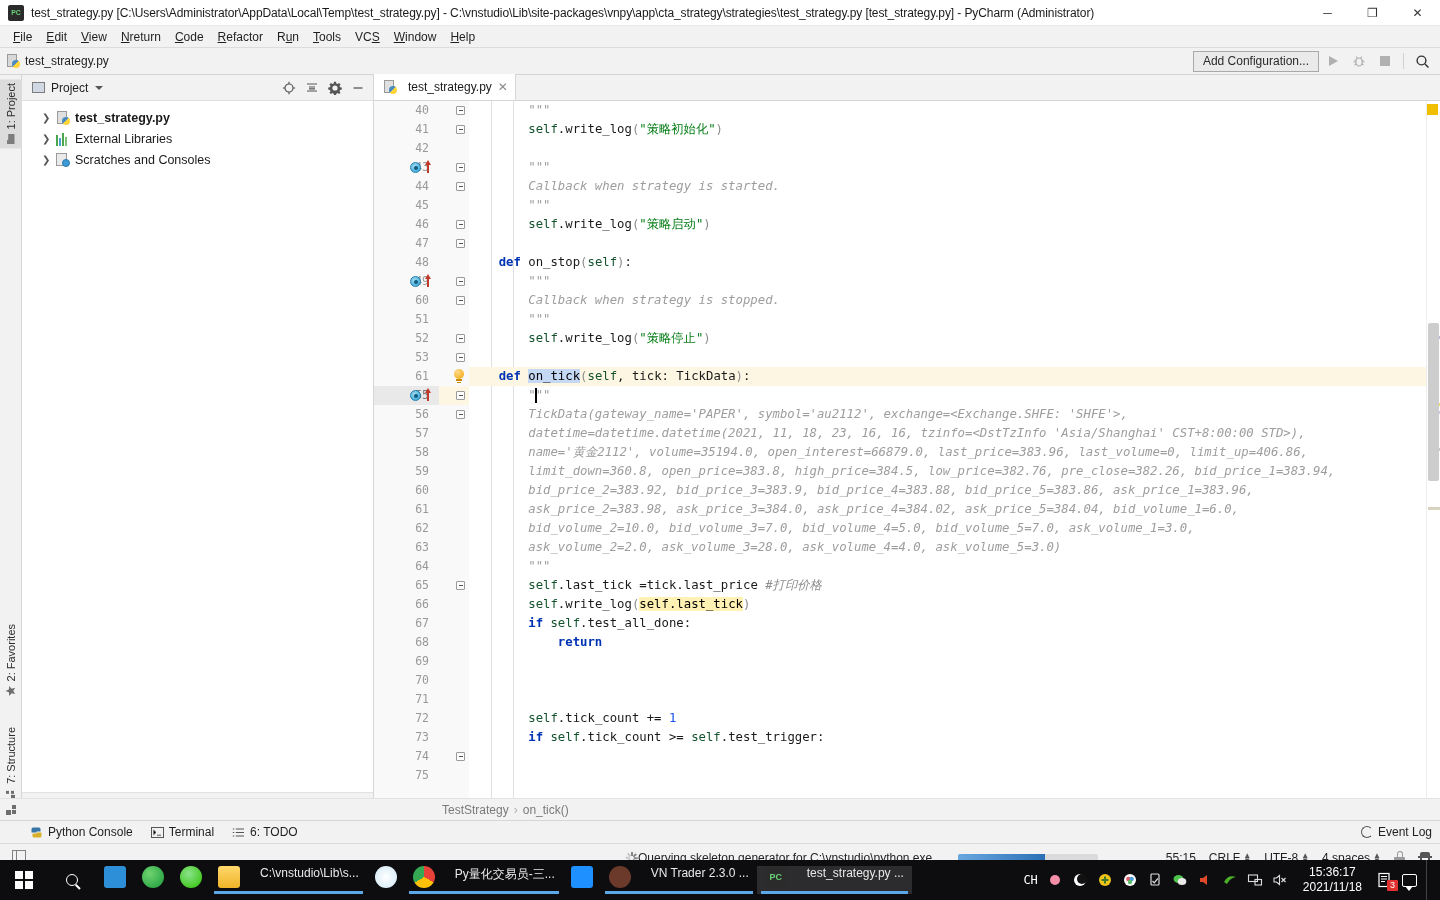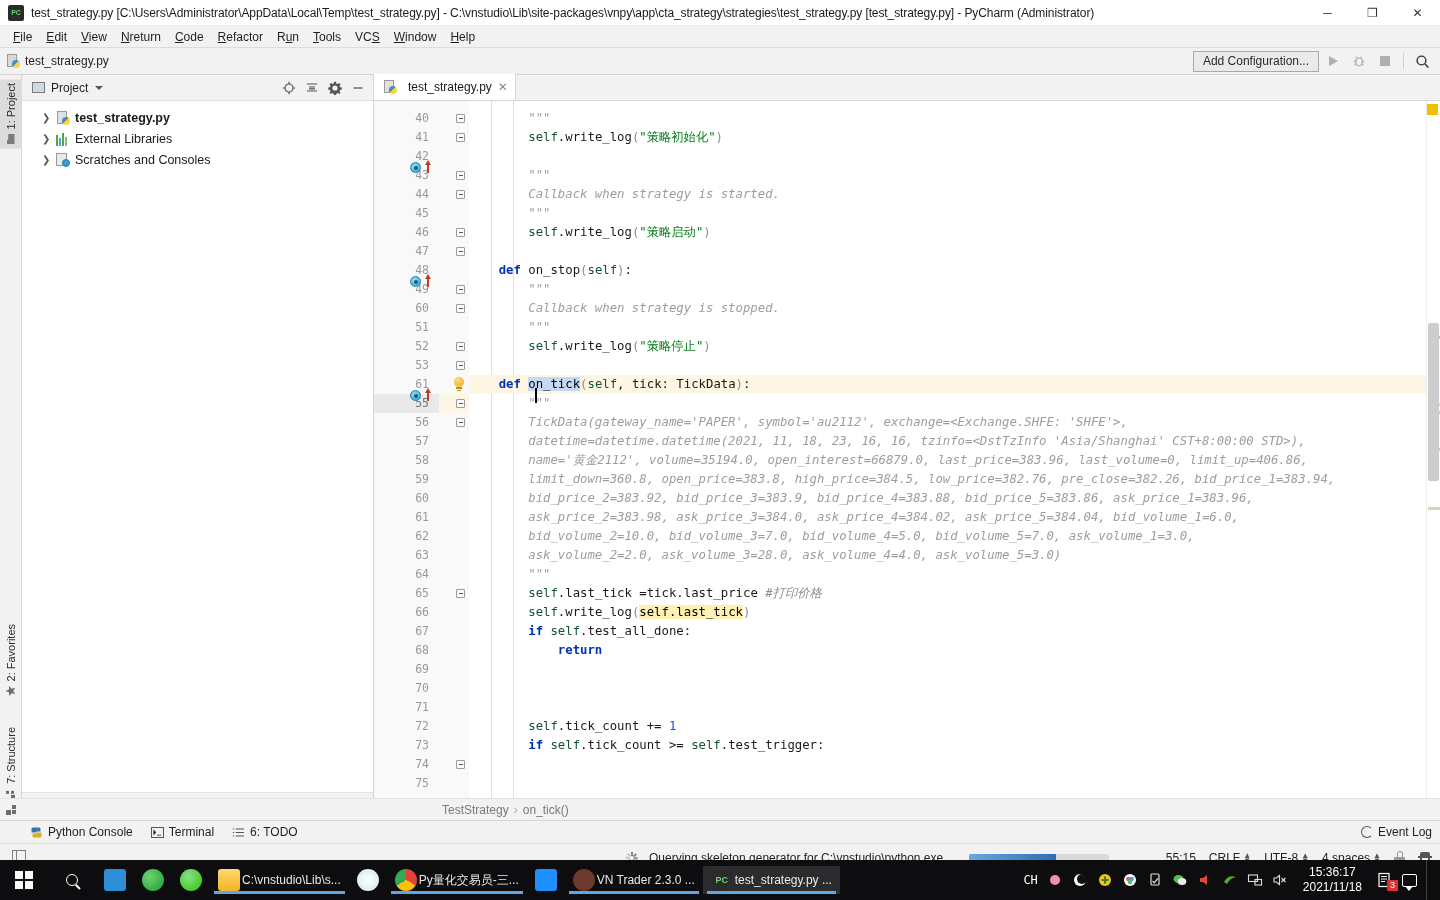--- a/index.html
+++ b/index.html
@@ -165,21 +165,21 @@
   .gutter {
     width: 65px; background: #f9f9f9; flex: none; position: relative;
     border-right: none;
   }
   .gutter-marks { width: 30px; background: #f9f9f9; flex: none; position: relative; }
   .code-area {
     flex: 1; position: relative; background: #ffffff; overflow: hidden;
     font-family: "DejaVu Sans Mono", monospace;
   }
 
-  .code-rows { position: absolute; left: 0; top: 8px; right: 0; }
+  .code-rows { position: absolute; left: 0; top: 0; right: 0; }
   .crow {
     height: 19px; line-height: 19px; white-space: pre; font-size: 12.3px;
     position: relative;
   }
   .lnum {
     text-align: right; padding-right: 10px; color: #999999;
     font-family: "DejaVu Sans Mono", monospace; font-size: 11.5px;
   }
   .crow.hl { background: #fdf6e3; }
   .lnum.hl { background: #e9e9e9; color:#777; }
@@ -279,21 +279,21 @@
   .statusbar {
     position: absolute; left: 0; right: 0; bottom: 29px; height: 28px;
     background: #f2f2f2; border-top: 1px solid #dcdcdc;
     display: flex; align-items: center; padding: 0 8px;
     font-size: 12px; color: #1f1f1f;
   }
   .sb-left-ic {
     width: 14px; height: 15px; border: 1px solid #808080; position: relative; margin-left: 4px;
   }
   .sb-left-ic::after { content:""; position:absolute; left:3px; top:0; bottom:0; width:1px; background:#808080; }
-  .sb-progress-text { margin-left: 600px; display: flex; align-items: center; gap: 11px; }
+  .sb-progress-text { margin-left: 600px; display: flex; align-items: center; gap: 0; }
   .spinner {
     width: 12px; height: 12px; position: relative; flex: none;
   }
   .spinner i {
     position:absolute; left:5px; top:0; width:1.5px; height:4px; background:#888;
     transform-origin: 0.75px 6px;
   }
   .pbar {
     width: 140px; height: 8px; background: #dadada; border-radius: 2px; overflow: hidden;
     margin-left: 16px;
@@ -318,21 +318,21 @@
     position: absolute; left: 0; right: 0; bottom: 0; height: 40px;
     background: #0d0d10; display: flex; align-items: center; color: #fff;
   }
   .tb-start { width: 48px; height: 40px; display:flex;align-items:center;justify-content:center; }
   .win-logo { display: grid; grid-template-columns: 8px 8px; grid-template-rows: 8px 8px; gap: 2px; }
   .win-logo i { background: #fff; display:block; }
   .tb-search { width: 48px; height:40px; display:flex;align-items:center;justify-content:center; }
   .mag { width:12px;height:12px;border:1.6px solid #fff;border-radius:50%; position:relative;}
   .mag::after{content:"";position:absolute;right:-4px;bottom:-3px;width:6px;height:1.6px;background:#fff;transform:rotate(45deg);}
   .tb-app {
-    height: 28px; display:flex; align-items:center; gap:2px; padding: 0 8px;
+    height: 28px; display:flex; gap:20px; padding: 0 8px;
     position: relative; font-size: 12px; color:#e9e9e9; white-space: nowrap;
   }
   .tb-app.active { background: rgba(255,255,255,0.13); }
   .tb-app.running::after {
     content:""; position:absolute; left:4px; right:4px; bottom:0; height:3px; background:#5ba7e8;
   }
   .tb-app .aic { width: 22px; height: 22px; flex:none; border-radius:3px; position: relative; }
   .tray { margin-left: auto; display: flex; align-items: center; gap: 9px; padding-right: 8px; }
   .tray-ic { width: 16px; height: 16px; flex:none; position: relative; }
   .clock { text-align: center; line-height: 15px; font-size: 12px; color: #fff; padding: 0 6px; }

